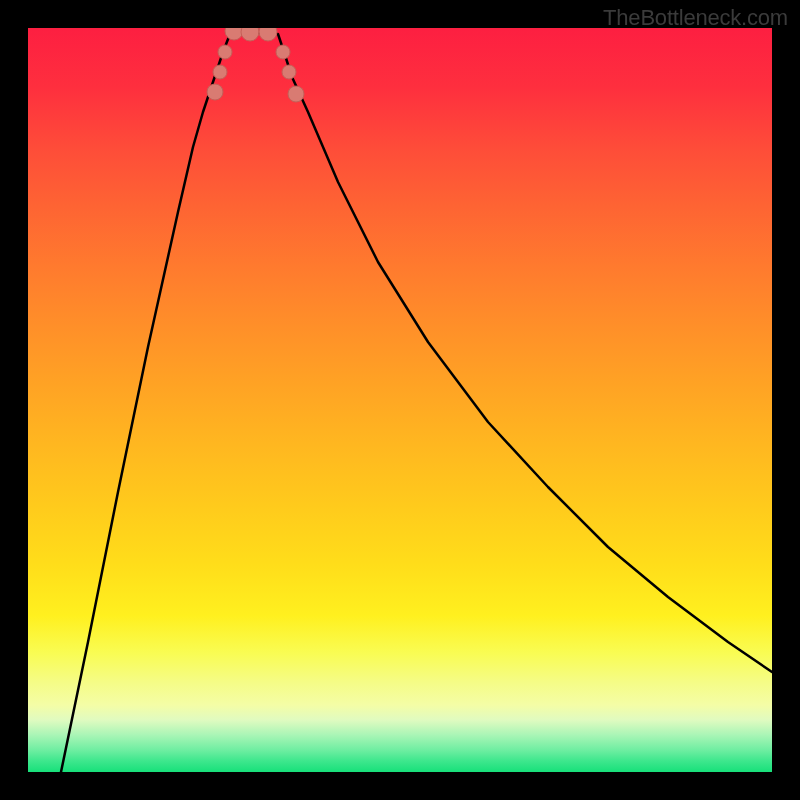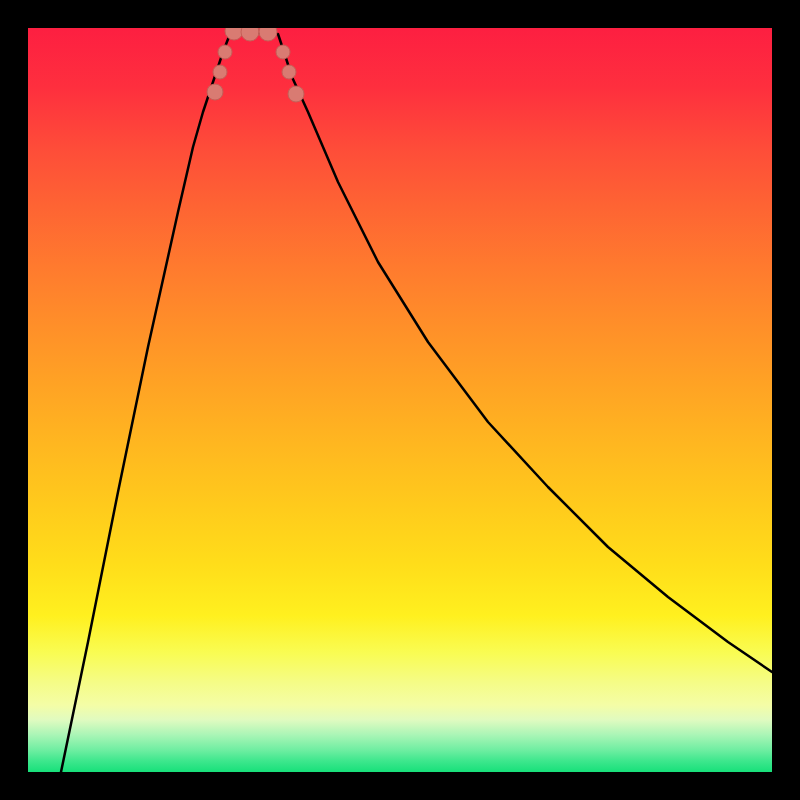--- a/index.html
+++ b/index.html
@@ -79,13 +79,14 @@
           <circle cx="197" cy="24" r="7" fill="#d97b72" stroke="#c46058" stroke-width="1"></circle>
           <circle cx="206" cy="3" r="9" fill="#d97b72" stroke="#c46058" stroke-width="1"></circle>
           <circle cx="222" cy="4" r="9" fill="#d97b72" stroke="#c46058" stroke-width="1"></circle>
           <circle cx="240" cy="4" r="9" fill="#d97b72" stroke="#c46058" stroke-width="1"></circle>
           <circle cx="255" cy="24" r="7" fill="#d97b72" stroke="#c46058" stroke-width="1"></circle>
           <circle cx="261" cy="44" r="7" fill="#d97b72" stroke="#c46058" stroke-width="1"></circle>
           <circle cx="268" cy="66" r="8" fill="#d97b72" stroke="#c46058" stroke-width="1"></circle>
         </g>
     </svg>
   </div>
+  <div class="watermark">TheBottleneck.com</div>
 </div>
 
 </body></html>

